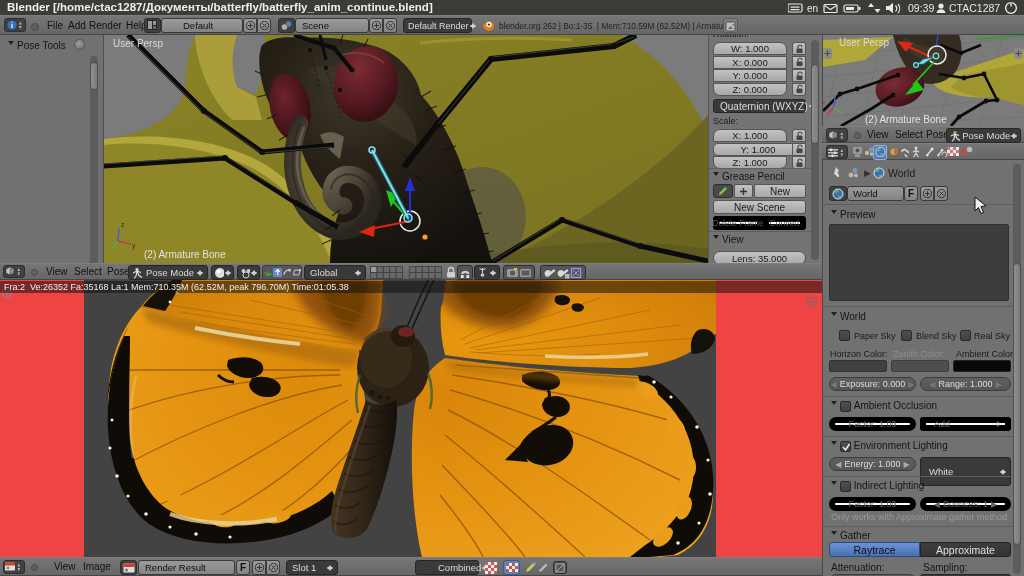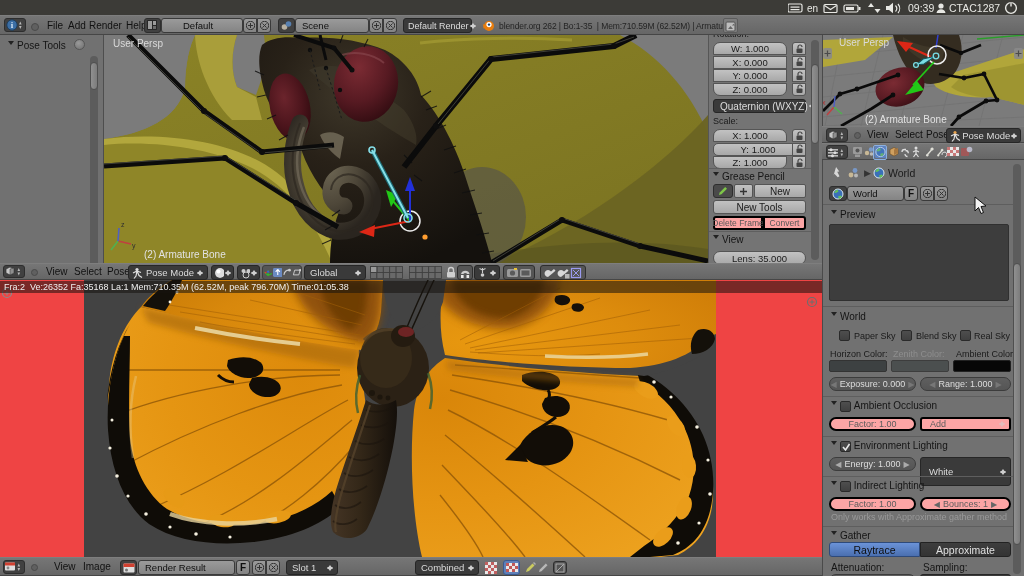--- a/index.html
+++ b/index.html
@@ -4,33 +4,34 @@
 html,body{width:1024px;height:576px;overflow:hidden}
 body{font-family:"Liberation Sans",sans-serif;position:relative;background:#707070;-webkit-font-smoothing:antialiased}
 .abs{position:absolute}
 .txt{color:#111;font-size:10px;white-space:nowrap}
 
 .hdr{background:linear-gradient(#767676,#666);border-top:1px solid #7e7e7e;border-bottom:1px solid #464646}
 .ebtn{background:#414141;border:1px solid #2e2e2e;border-radius:3px;display:flex;align-items:center;justify-content:center}
 .drop{background:#3a3a3a;border:1px solid #262626;border-radius:3px;color:#dcdcdc;display:flex;align-items:center;font-size:9.5px;white-space:nowrap}
 .field{background:linear-gradient(#9a9a9a,#848484);border:1px solid #3a3a3a;border-radius:3px;color:#0f0f0f;display:flex;align-items:center;font-size:9.5px;white-space:nowrap}
 .pill{background:linear-gradient(#5f5f5f,#555);border:1px solid #3c3c3c;border-radius:8px;color:#ddd;font-size:9px;display:flex;align-items:center;justify-content:center;white-space:nowrap}
-.pilld{background:#fca5a5;border:2px solid #000000;border-radius:8px;color:#5c5c5c;font-size:9px;display:flex;align-items:center;justify-content:center;white-space:nowrap}
+.pilld{background:#ffffff;border:6px solid #000000;border-radius:8px;color:#5c5c5c;font-size:9px;display:flex;align-items:center;justify-content:center;white-space:nowrap}
 .npill{background:linear-gradient(#c2c2c2,#a8a8a8);border:1px solid #555;border-radius:9px;color:#1a1a1a;font-size:9.5px;display:flex;align-items:center;justify-content:center;white-space:nowrap}
 .updn{width:9px;height:12px;position:relative;margin-left:auto;margin-right:2px}
 .updn::before{content:"";position:absolute;left:1px;top:0;border:3.5px solid transparent;border-bottom:4px solid #cfcfcf}
 .updn::after{content:"";position:absolute;left:1px;bottom:0;border:3.5px solid transparent;border-top:4px solid #cfcfcf}
 .cb{width:11px;height:11px;background:linear-gradient(#4e4e4e,#404040);border:1px solid #2a2a2a;border-radius:2px;display:inline-block;vertical-align:-2px}
 .lab{font-size:9px;color:#1a1a1a;white-space:nowrap}
 .tri{display:inline-block;width:0;height:0;border:3px solid transparent;border-top:4px solid #222;vertical-align:1px;margin-right:3px}
 .scrtrack{background:#5c5c5c;border-radius:4px}
 .scrthumb{background:linear-gradient(90deg,#909090,#7c7c7c);border:1px solid #4f4f4f;border-radius:4px}
 </style></head><body>
 
 <div class="abs" id="titlebar" style="left:0;top:0;width:1024px;height:15px;background:#3c3b37;color:#efefec;font-weight:bold;font-size:11.5px;line-height:15px;white-space:nowrap">
+<span style="position:absolute;left:7px;top:0">Blender [/home/ctac1287/Документы/batterfly/batterfly_anim_continue.blend]</span>
 <span id="traybar" style="position:absolute;right:6px;top:0;font-weight:normal;font-size:10.5px;color:#e6e6e2">
 <svg width="230" height="15" style="vertical-align:top">
  <g fill="#e8e8e4">
   <rect x="0" y="4" width="14" height="8" rx="1.5" fill="none" stroke="#e8e8e4" stroke-width="1.2"></rect>
   <rect x="2.5" y="6.5" width="9" height="1.2"></rect>
           <rect x="2.5" y="9" width="9" height="1.2"></rect>
   <text x="19" y="11.5" font-size="10" font-family="Liberation Sans">en</text>
   <rect x="36" y="4.5" width="13" height="8" rx="1" fill="none" stroke="#e8e8e4" stroke-width="1.2"></rect>
   <path d="M36.5 5.5 L42.5 9.5 L48.5 5.5" fill="none" stroke="#e8e8e4" stroke-width="1.1"></path>
   <rect x="56" y="5" width="14" height="7" rx="1.5" fill="none" stroke="#e8e8e4" stroke-width="1.2"></rect>
@@ -319,21 +320,21 @@
       <svg width="12" height="12">
         <path d="M2 10 l2.5 -.7 5.5 -5.5 -1.8 -1.8 -5.5 5.5z" fill="#7ec648"></path>
       </svg>
     </div>
  <div class="npill" style="position:absolute;left:25px;top:149px;width:19px;height:14px;border-radius:2px">
       <svg width="9" height="9">
         <path d="M4.5 1 v7 M1 4.5 h7" stroke="#333" stroke-width="1.4"></path>
       </svg>
     </div>
  <div class="npill" style="position:absolute;left:45px;top:149px;width:52px;height:14px;border-radius:2px;font-size:10px">New</div>
- <div class="npill" style="position:absolute;left:4px;top:165px;width:93px;height:14px;border-radius:3px;font-size:10px">New Tools</div>
+ <div class="npill" style="position:absolute;left:4px;top:165px;width:93px;height:14px;border-radius:3px;font-size:10px">New Scene</div>
  <div class="pilld" style="position:absolute;left:4px;top:181px;width:50px;height:14px;border-radius:3px 0 0 3px;font-size:8.5px;color:#565656">Delete Frame</div>
  <div class="pilld" style="position:absolute;left:54px;top:181px;width:43px;height:14px;border-radius:0 3px 3px 0;font-size:8.5px;color:#565656">Convert</div>
  <div style="position:absolute;left:0;top:196px;width:103px;border-top:1px solid #5f5f5f"></div>
  <div style="position:absolute;left:4px;top:199px;font-size:10px;color:#151515;white-space:nowrap"><span class="tri"></span>View</div>
  <div class="npill" style="position:absolute;left:4px;top:216px;width:93px;height:14px">Lens: 35.000</div>
  <div class="scrtrack" style="position:absolute;left:102px;top:5px;width:8px;height:220px"></div>
  <div class="scrthumb" style="position:absolute;left:102px;top:29px;width:8px;height:80px"></div>
 </div>
 
 <div class="abs hdr" id="vp3dheader" style="left:0;top:263px;width:822px;height:17px">
@@ -659,21 +660,21 @@
     </div>
  <div class="drop" style="position:absolute;left:286px;top:2px;width:52px;height:15px">
       <span style="margin-left:5px">Slot 1</span>
       <span class="updn"></span>
     </div>
  <div class="drop" style="position:absolute;left:341px;top:18px;width:72px;height:26px">
       <span style="margin-left:5px">RenderLayer</span>
       <span class="updn"></span>
     </div>
  <div class="drop" style="position:absolute;left:415px;top:2px;width:64px;height:15px">
-      <span style="margin-left:5px">Combined</span>
+      <span style="margin-left:22px">Combined</span>
       <span class="updn"></span>
     </div>
  <svg style="position:absolute;left:484px;top:3px" width="14" height="13">
       <g fill="#c06060">
         <rect x="1" y="1" width="3" height="3"></rect>
         <rect x="7" y="1" width="3" height="3"></rect>
         <rect x="4" y="4" width="3" height="3"></rect>
         <rect x="10" y="4" width="3" height="3"></rect>
         <rect x="1" y="7" width="3" height="3"></rect>
         <rect x="7" y="7" width="3" height="3"></rect>

